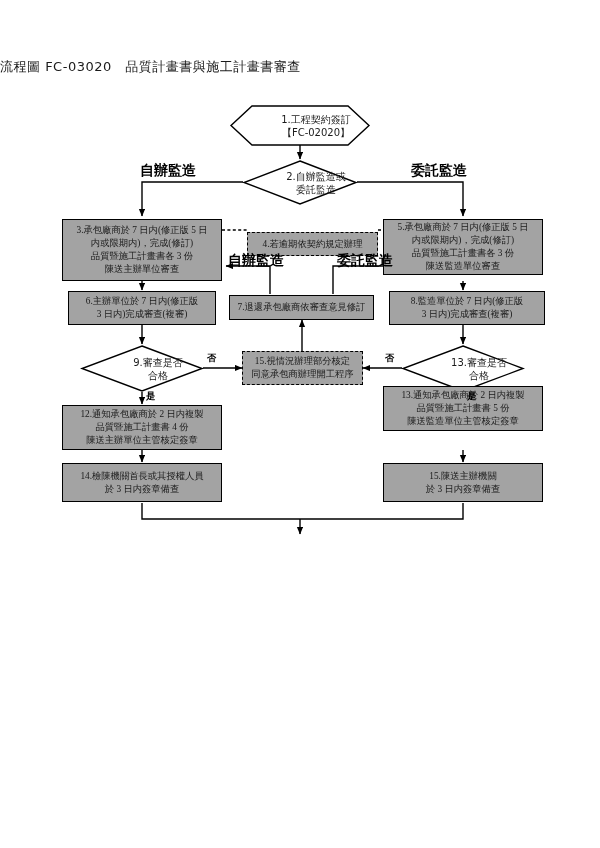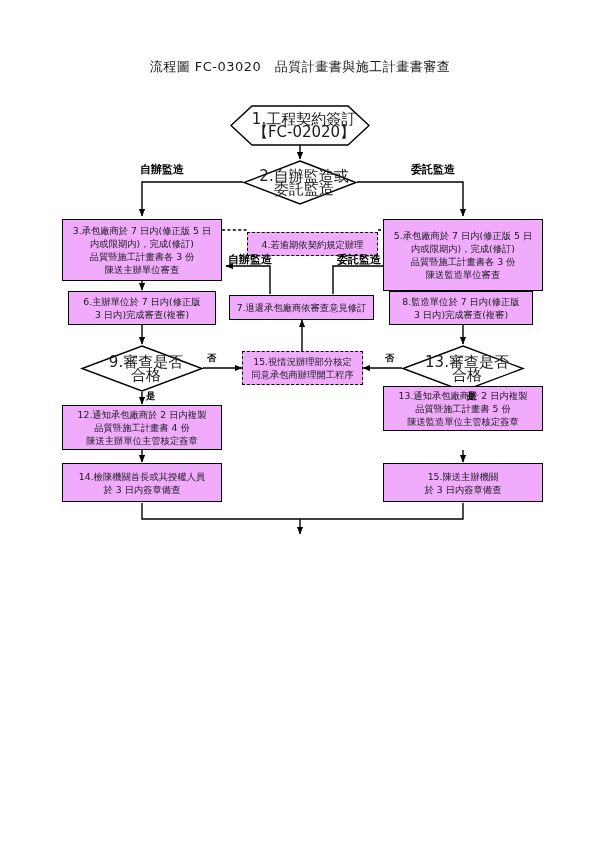--- a/index.html
+++ b/index.html
@@ -19,42 +19,42 @@
     position: absolute;
     left: 0; top: 0;
     width: 600px;
     height: 848px;
     background: #ffffff;
   }
   #title {
     position: absolute;
     left: 0; top: 58px;
     width: 600px;
-    text-align: center;
     font-size: 13px;
     letter-spacing: 0.5px;
     white-space: pre;
   }
   #canvas {
     position: absolute;
     left: 0; top: 0;
     width: 600px;
     height: 848px;
   }
   .node {
     position: absolute;
     box-sizing: border-box;
     display: flex;
     align-items: center;
     justify-content: flex-start;
     text-align: center;
     font-size: 9.3px;
     line-height: 13px;
     color: #1a1a1a;
-    background: #f0abfc;
+    background: #a3a3a3;
+    font-family: Liberation Serif, serif;
   }
   .node .txt { white-space: pre-line; display: block; width: 100%; }
   .box {
     border: 1.4px solid #000;
   }
   .box-dashed {
     border: 1.4px dashed #000;
   }
   .stadium {
     border: 1.4px solid #000;
@@ -64,34 +64,34 @@
     position: absolute;
     background: transparent;
   }
   .hex-wrap svg, .diamond-wrap svg {
     position: absolute;
     left: 0; top: 0;
     overflow: visible;
   }
   .shape-label {
     position: absolute;
-    left: 4px; top: 0;
+    left: 16px; top: 0;
     width: 100%; height: 100%;
     display: flex;
     align-items: center;
     justify-content: center;
     text-align: center;
-    font-size: 15px;
+    font-size: 10px;
     line-height: 13px;
     white-space: pre-line;
     pointer-events: none;
   }
   .edge-label {
     position: absolute;
-    font-size: 11px;
+    font-size: 14px;
     font-weight: bold;
     color: #000;
     white-space: nowrap;
   }
   .edge-label.small {
     font-size: 9.3px;
   }
 </style>
 </head>
 <body>
@@ -171,37 +171,37 @@
     <span class="txt">3.承包廠商於 7 日内(修正版 5 日
 内或限期内)，完成(修訂)
 品質暨施工計畫書各 3 份
 陳送主辦單位審查</span>
   </div>
 
   <div class="node box-dashed" style="left:247px; top:232px; width:131px; height:24px;">
     <span class="txt">4.若逾期依契約規定辦理</span>
   </div>
 
-  <div class="node box" style="left:383px; top:219px; width:160px; height:72px;">
+  <div class="node box" style="left:383px; top:219px; width:160px; height:56px;">
     <span class="txt">5.承包廠商於 7 日内(修正版 5 日
 内或限期内)，完成(修訂)
 品質暨施工計畫書各 3 份
 陳送監造單位審查</span>
   </div>
 
   <div class="node box" style="left:68px; top:291px; width:148px; height:34px;">
     <span class="txt">6.主辦單位於 7 日内(修正版
 3 日内)完成審查(複審)</span>
   </div>
 
   <div class="node box" style="left:229px; top:295px; width:145px; height:25px;">
     <span class="txt">7.退還承包廠商依審查意見修訂</span>
   </div>
 
-  <div class="node box" style="left:389px; top:291px; width:144px; height:34px;">
+  <div class="node box" style="left:389px; top:291px; width:156px; height:34px;">
     <span class="txt">8.監造單位於 7 日内(修正版
 3 日内)完成審查(複審)</span>
   </div>
 
   <div class="diamond-wrap" style="left:81px; top:345px; width:122px; height:47px;">
     <svg width="122" height="47" viewBox="0 0 122 47" xmlns="http://www.w3.org/2000/svg">
       <polygon points="61,1 121,23.5 61,46 1,23.5" fill="#fff" stroke="#000" stroke-width="1.4"></polygon>
     </svg>
     <div class="shape-label">9.審查是否
 合格</div>

